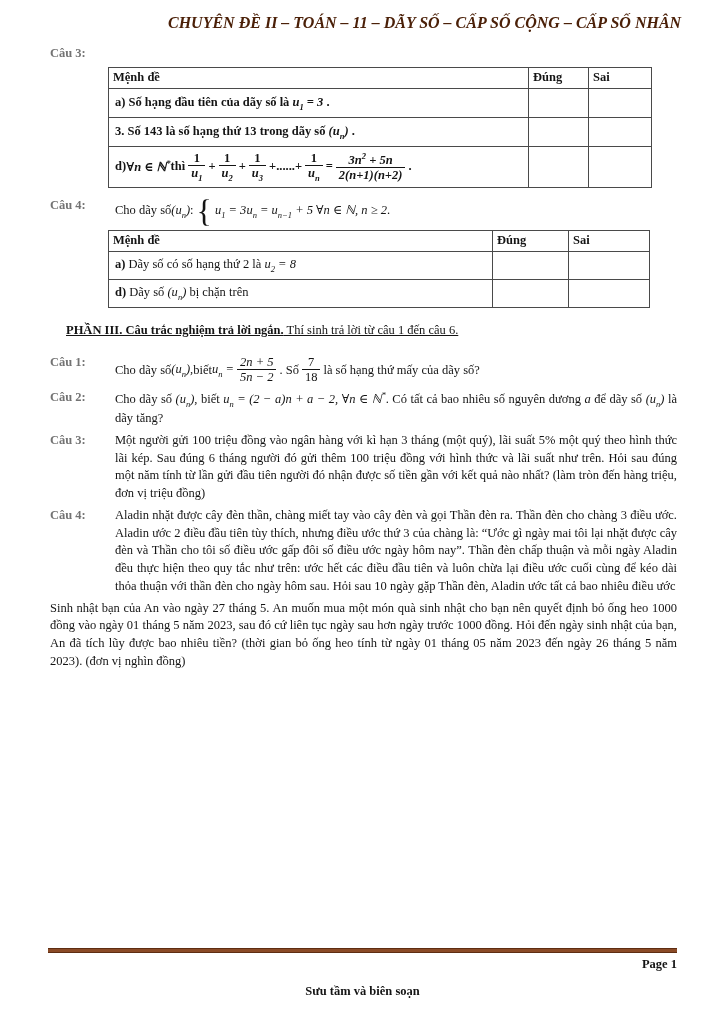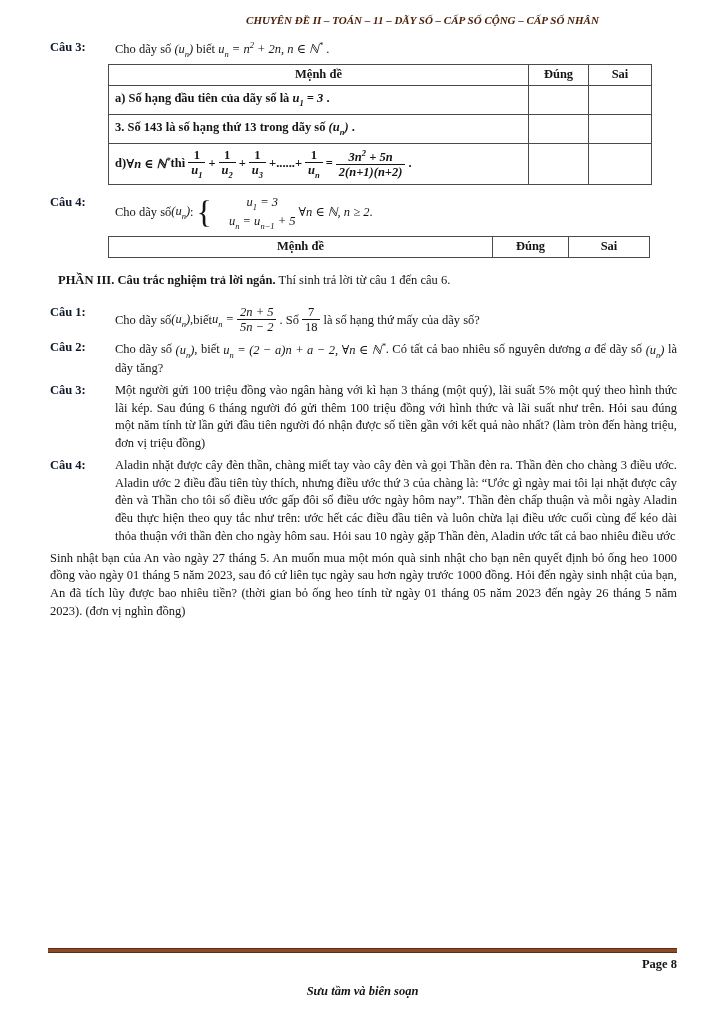--- a/index.html
+++ b/index.html
@@ -4,68 +4,67 @@
 <style>
   html,body{margin:0;padding:0;}
   body{
     width:725px;height:1024px;background:#ffffff;position:relative;
     font-family:"Liberation Serif","DejaVu Serif",serif;
     font-size:12.5px;color:#141414;overflow:hidden;
   }
   .page{padding:14px 48px 0 50px;}
   .doc-title{
     text-align:center;font-weight:bold;font-style:italic;
-    color:#4b2008;font-size:11px;padding-left:118px;margin-bottom:13px;
+    color:#4b2008;font-size:16px;padding-left:118px;margin-bottom:13px;
     white-space:nowrap;
   }
   .q-row{display:flex;margin-bottom:4px;}
-  .q-label{flex:0 0 65px;width:65px;font-weight:bold;color:#0f172a;line-height:1.42;}
+  .q-label{flex:0 0 65px;width:65px;font-weight:bold;color:#737373;line-height:1.42;}
   .q-body{flex:1;text-align:justify;line-height:1.42;}
   .m{font-style:italic;}
   sub{font-size:0.68em;}
   sup{font-size:0.68em;}
 
   table.tf{border-collapse:collapse;margin:4px 0 9px 58px;table-layout:fixed;}
   table.tf td,table.tf th{border:1px solid #4a4a4a;padding:3px 6px;vertical-align:middle;}
-  table.tf th{font-weight:bold;text-align:center;height:16px;padding:2px 4px;}
+  table.tf th{font-weight:bold;text-align:left;height:16px;padding:2px 4px;}
   table.tf td.stmt{text-align:left;}
   table.t1 td.stmt{height:22px;font-weight:bold;}
   table.t2 td.stmt{height:21px;}
 
   .frac{display:inline-flex;flex-direction:column;text-align:center;
         vertical-align:middle;margin:1px 3px;line-height:1.12;}
   .frac .fnum{border-bottom:1px solid #141414;padding:0 3px;}
   .frac .fden{padding:0 3px;}
   .mathline{display:flex;align-items:center;flex-wrap:wrap;}
   .sys{display:inline-flex;align-items:center;vertical-align:middle;margin:0 3px;}
   .sys-brace{font-size:32px;font-weight:400;line-height:0.9;margin-right:3px;}
-  .sys-lines{display:inline-flex;flex-direction:column;line-height:1.35;margin-left:14px;}
+  .sys-lines{display:inline-flex;flex-direction:row;line-height:1.35;}
   .sys-lines .l1{text-align:center;}
   .sys-lines .l2{text-align:center;}
 
-  .part3-heading{margin:14px 0 15px 8px;line-height:1.42;}
+  .part3-heading{margin:14px 0 15px 16px;line-height:1.42;text-decoration:underline;}
   .part3-heading .hb{font-weight:bold;}
   .q-row.tallmath .q-body{line-height:1.3;}
 
   .footer-rule{position:absolute;left:48px;right:48px;top:948px;height:3px;
     background:#8a4a26;border-top:1px solid #5e2d12;border-bottom:1px solid #5e2d12;}
   .page-num{position:absolute;top:957px;right:48px;font-weight:bold;}
   .credit{position:absolute;top:984px;left:0;right:0;text-align:center;
-    font-weight:bold;font-style:italic;}
+    font-weight:bold;}
 </style>
 </head>
 <body>
 
 <div class="page">
 
   <div class="doc-title">CHUYÊN ĐỀ II – TOÁN – 11 – DÃY SỐ – CẤP SỐ CỘNG – CẤP SỐ NHÂN</div>
 
   <div class="q-row">
     <div class="q-label">Câu 3:</div>
-    <div class="q-body"><span>Cho dãy số </span><span class="m">(u<sub>n</sub>)</span><span> biết </span><span class="m">u<sub>n</sub> = n<sup>2</sup> + 2n, n ∈ ℕ<sup>*</sup></span><span> .</span></div>
   </div>
 
   <table class="tf t1">
     <colgroup>
         <col style="width:420px">
         <col style="width:60px">
         <col style="width:63px">
       </colgroup>
     <tbody>
         <tr>
@@ -146,20 +145,30 @@
     <colgroup>
         <col style="width:384px">
         <col style="width:76px">
         <col style="width:81px">
       </colgroup>
     <tbody>
         <tr>
       <th>Mệnh đề</th>
       <th>Đúng</th>
       <th>Sai</th>
+    </tr>
+    <tr>
+      <td class="stmt"><b>a)</b><span> Dãy số có số hạng thứ 2 là </span><span class="m">u<sub>2</sub> = 8</span><span></span></td>
+      <td></td>
+      <td></td>
+    </tr>
+    <tr>
+      <td class="stmt"><b>d)</b><span> Dãy số </span><span class="m">(u<sub>n</sub>)</span><span> bị chặn trên</span></td>
+      <td></td>
+      <td></td>
     </tr>
   </tbody>
     </table>
 
   <div class="part3-heading"><span class="hb">PHẦN III. Câu trắc nghiệm trả lời ngắn.</span><span> Thí sinh trả lời từ câu 1 đến câu 6.</span></div>
 
   <div class="q-row tallmath">
     <div class="q-label">Câu 1:</div>
     <div class="q-body">
       <span class="mathline">
@@ -196,14 +205,14 @@
     <div class="q-body">Aladin nhặt được cây đèn thần, chàng miết tay vào cây đèn và gọi Thần đèn ra. Thần đèn cho chàng 3 điều ước. Aladin ước 2 điều đầu tiên tùy thích, nhưng điều ước thứ 3 của chàng là: “Ước gì ngày mai tôi lại nhặt được cây đèn và Thần cho tôi số điều ước gấp đôi số điều ước ngày hôm nay”. Thần đèn chấp thuận và mỗi ngày Aladin đều thực hiện theo quy tắc như trên: ước hết các điều đầu tiên và luôn chừa lại điều ước cuối cùng để kéo dài thỏa thuận với thần đèn cho ngày hôm sau. Hỏi sau 10 ngày gặp Thần đèn, Aladin ước tất cả bao nhiêu điều ước</div>
   </div>
 
   <div class="q-row">
     <div class="q-body">Sinh nhật bạn của An vào ngày 27 tháng 5. An muốn mua một món quà sinh nhật cho bạn nên quyết định bỏ ống heo 1000 đồng vào ngày 01 tháng 5 năm 2023, sau đó cứ liên tục ngày sau hơn ngày trước 1000 đồng. Hỏi đến ngày sinh nhật của bạn, An đã tích lũy được bao nhiêu tiền? (thời gian bỏ ống heo tính từ ngày 01 tháng 05 năm 2023 đến ngày 26 tháng 5 năm 2023). (đơn vị nghìn đồng)</div>
   </div>
 
 </div>
 
 <div class="footer-rule"></div>
-<div class="page-num">Page 8</div>
+<div class="page-num">Page 1</div>
 <div class="credit">Sưu tầm và biên soạn</div>
 
 </body></html>

